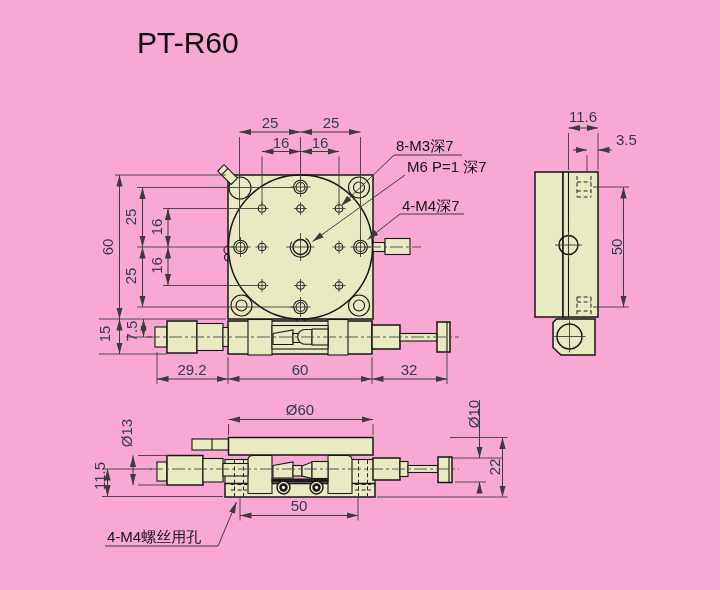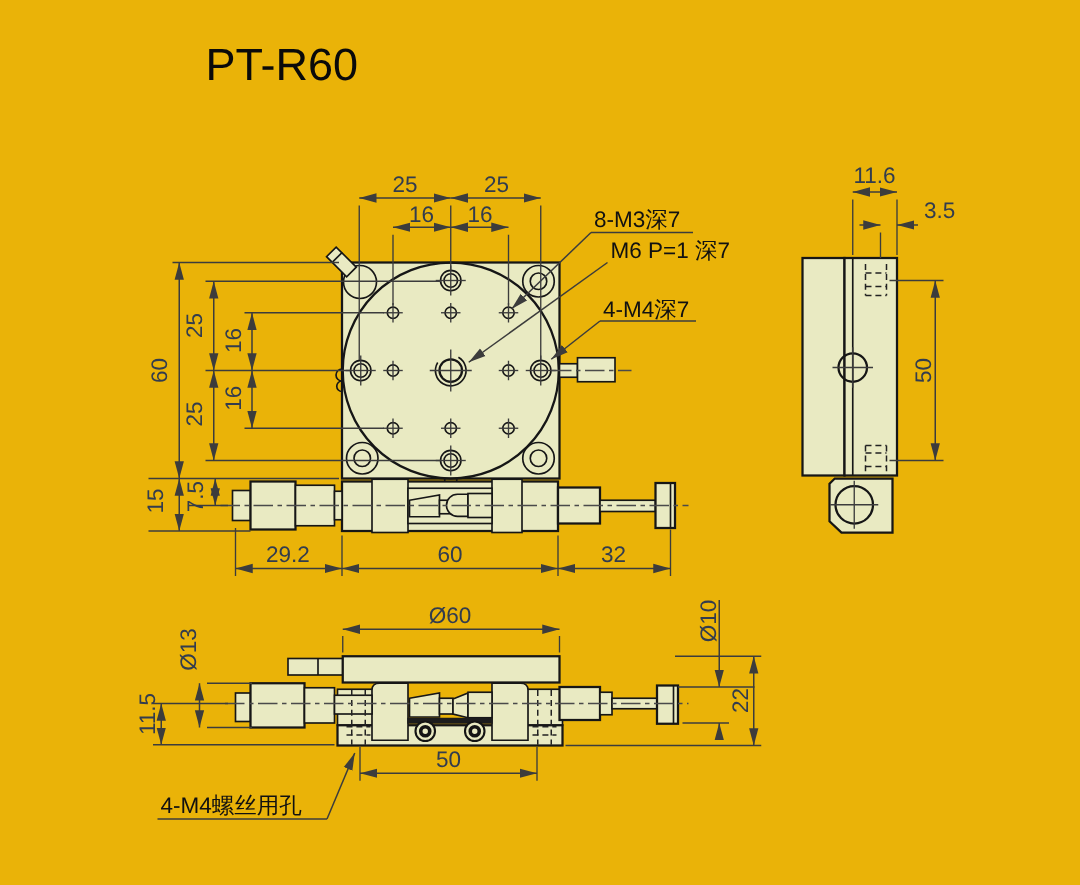--- a/index.html
+++ b/index.html
@@ -1,17 +1,17 @@
 <!DOCTYPE html>
 <html><head>
 <meta charset="utf-8">
 <style>
   html,body{margin:0;padding:0;}
   body{background:#ececec;font-family:"Liberation Sans",sans-serif;}
-  #stage{position:relative;width:720px;height:590px;background:#eab308;overflow:hidden;}
+  #stage{position:relative;width:720px;height:590px;background:#f9a8d4;overflow:hidden;}
   svg{display:block;}
   .body{fill:#e9eac2;stroke:#161616;stroke-width:1.5;stroke-linejoin:miter;}
   .body-thin{fill:#e9eac2;stroke:#161616;stroke-width:1.1;}
   .ln{fill:none;stroke:#161616;stroke-width:1.5;}
   .ln-thin{fill:none;stroke:#161616;stroke-width:1.1;}
   .dim{stroke:#3c3c3c;stroke-width:1;fill:none;}
   .ext{stroke:#3c3c3c;stroke-width:0.9;fill:none;}
   .cl{stroke:#4a4a4a;stroke-width:0.9;fill:none;stroke-dasharray:13 3 3 3;}
   .hid{stroke:#222;stroke-width:1;fill:none;stroke-dasharray:4 2.6;}
   .darkbar{fill:#1c1c1c;stroke:none;}

